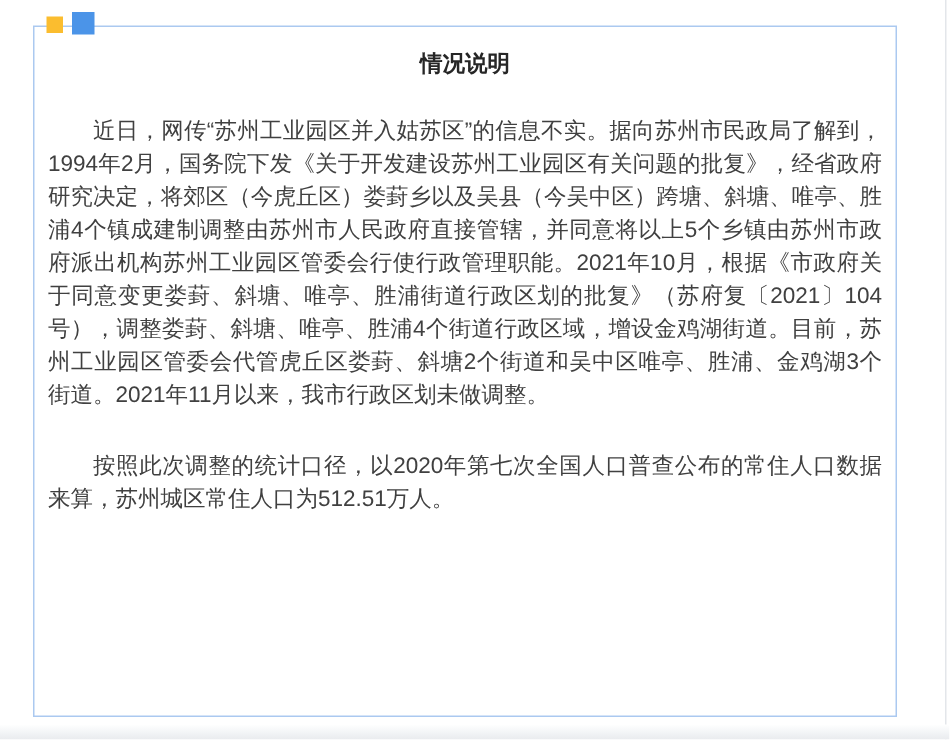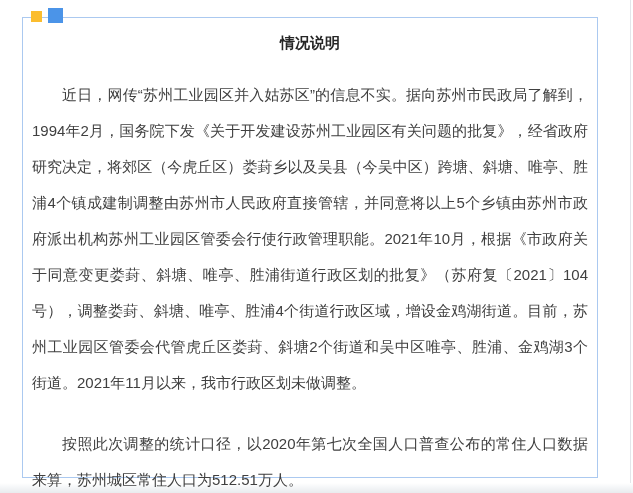--- a/index.html
+++ b/index.html
@@ -71,21 +71,21 @@
     margin: 0;
     text-align: center;
     font-size: 15px;
     line-height: 15px;
     font-weight: bold;
     color: var(--title-color);
   }
   .notice-paragraph {
     margin: 25px 0 0 0;
     font-size: 15px;
-    line-height: 36px;
+    line-height: 22px;
     color: var(--body-color);
     text-align: justify;
     text-indent: 2em;
   }
   .notice-paragraph.first {
     margin-top: 27px;
   }
 </style>
 </head>
 <body>

